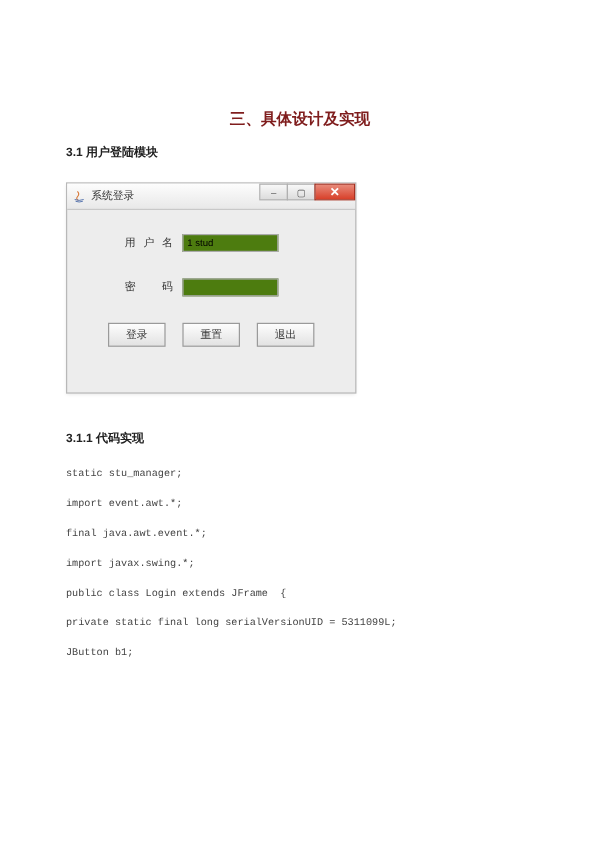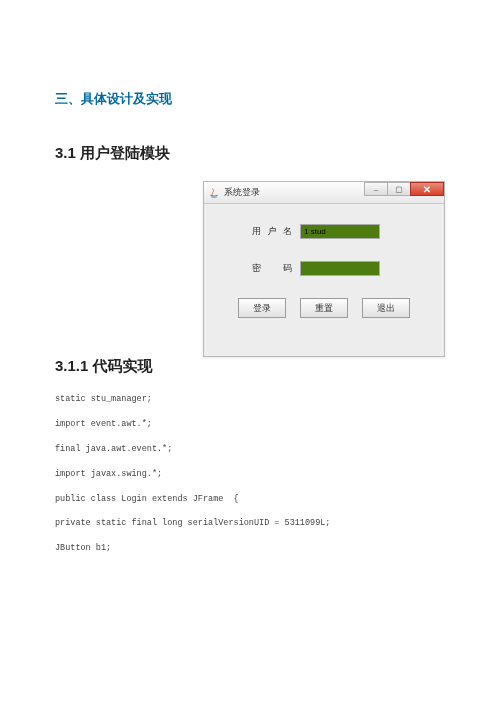--- a/index.html
+++ b/index.html
@@ -8,32 +8,34 @@
       height: 707px;
       background: #ffffff;
       font-family: "SimSun", "Microsoft YaHei", sans-serif;
       color: #333;
       padding: 90px 55px 30px 55px;
       font-size: 10px;
     }
     .heading-1 {
       font-size: 13px;
       font-weight: bold;
-      color: #0369a1;
-      margin-bottom: 36px;
+      color: #7f1d1d;
+      margin-bottom: 12px;
+      text-align: center;
     }
     .heading-2 {
-      font-size: 15px;
+      font-size: 10px;
       font-weight: bold;
       color: #222;
       margin-bottom: 18px;
     }
     .dialog-container {
       display: flex;
-      justify-content: flex-end;
+      justify-content: flex-start;
+      margin-bottom: 30px;
     }
     .swing-window {
       width: 242px;
       background: #ededed;
       border: 1px solid #b8b8b8;
       box-shadow: 0 1px 3px rgba(0,0,0,0.1);
       font-family: "SimSun", sans-serif;
     }
     .titlebar {
       height: 22px;

